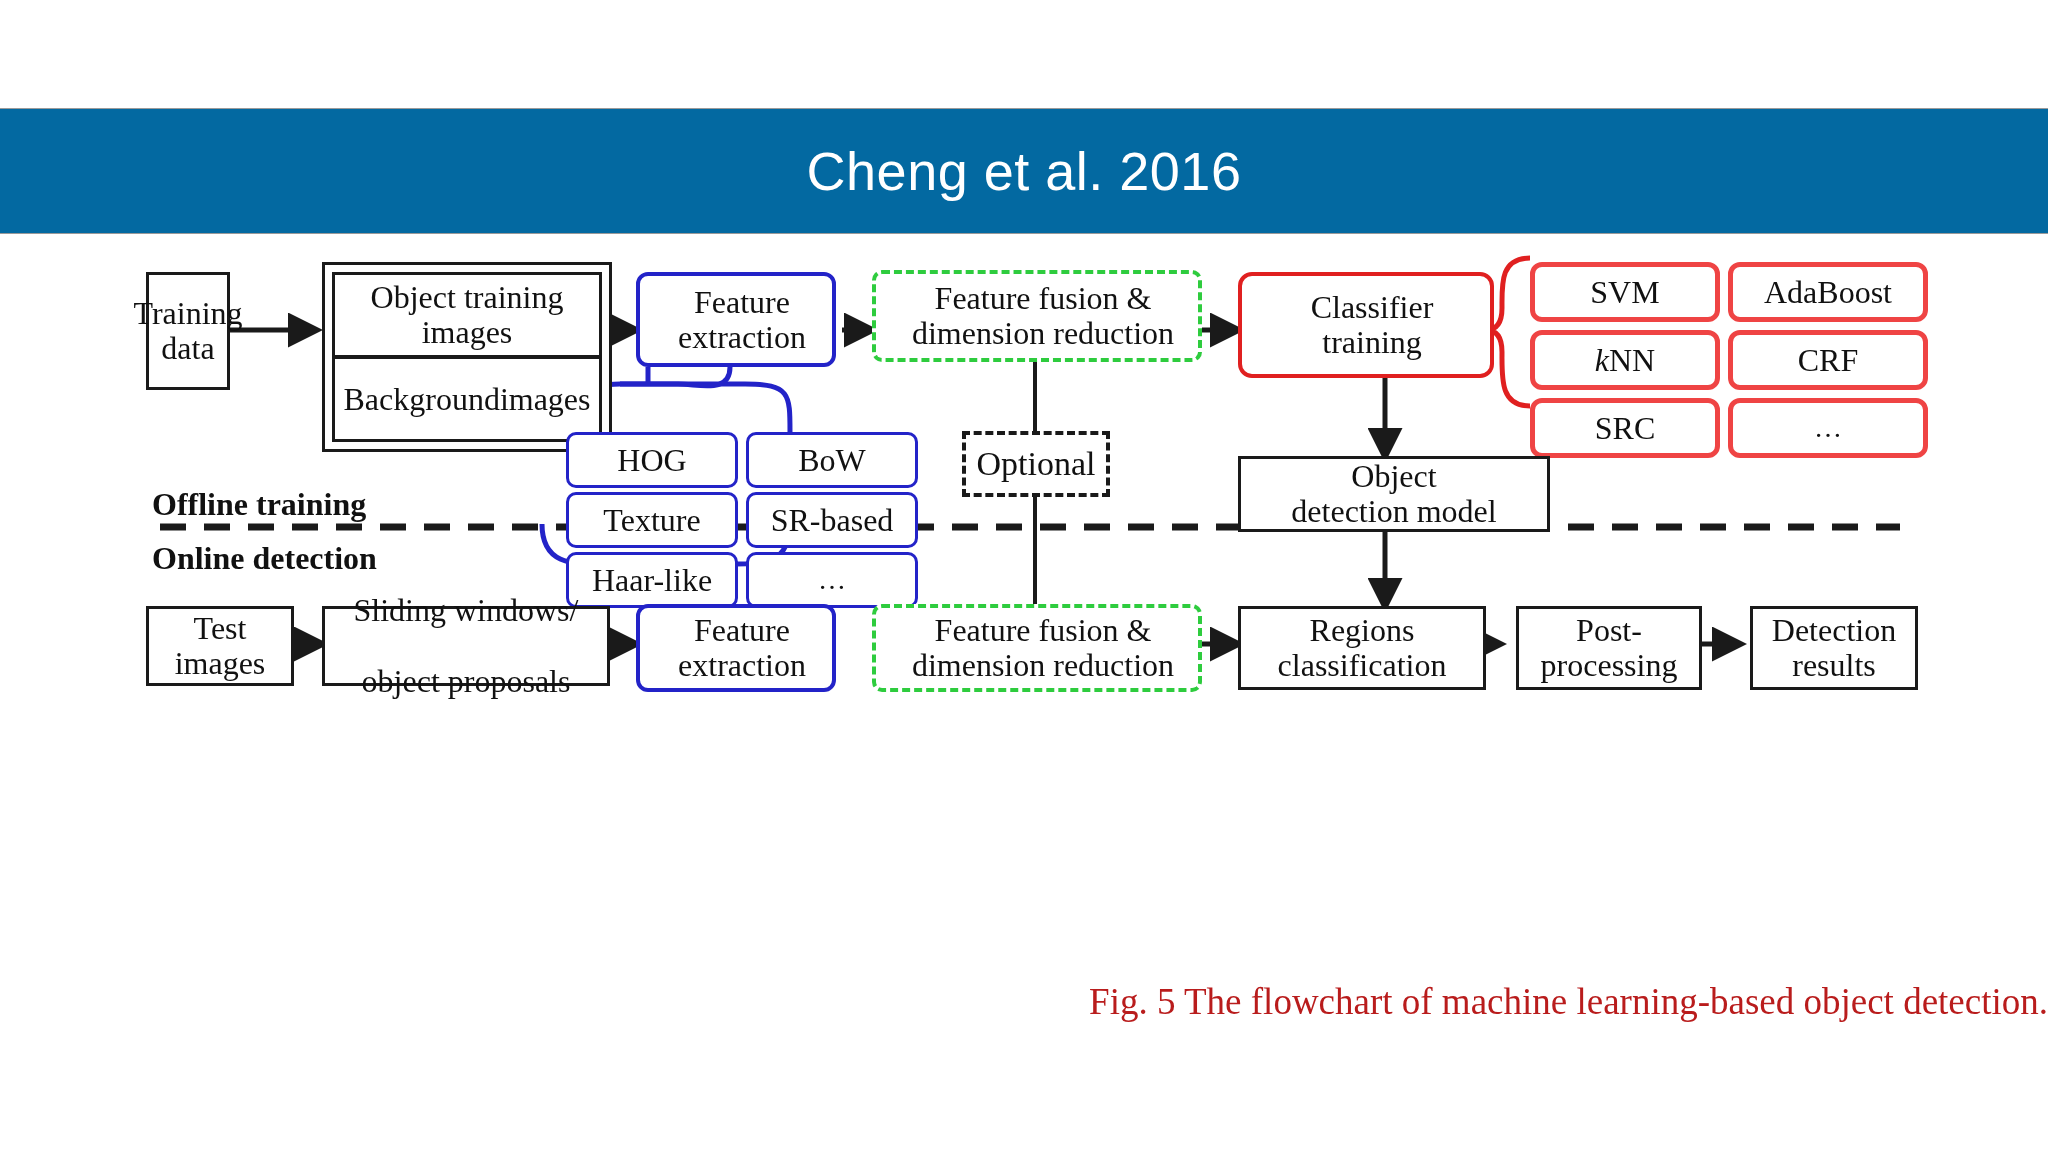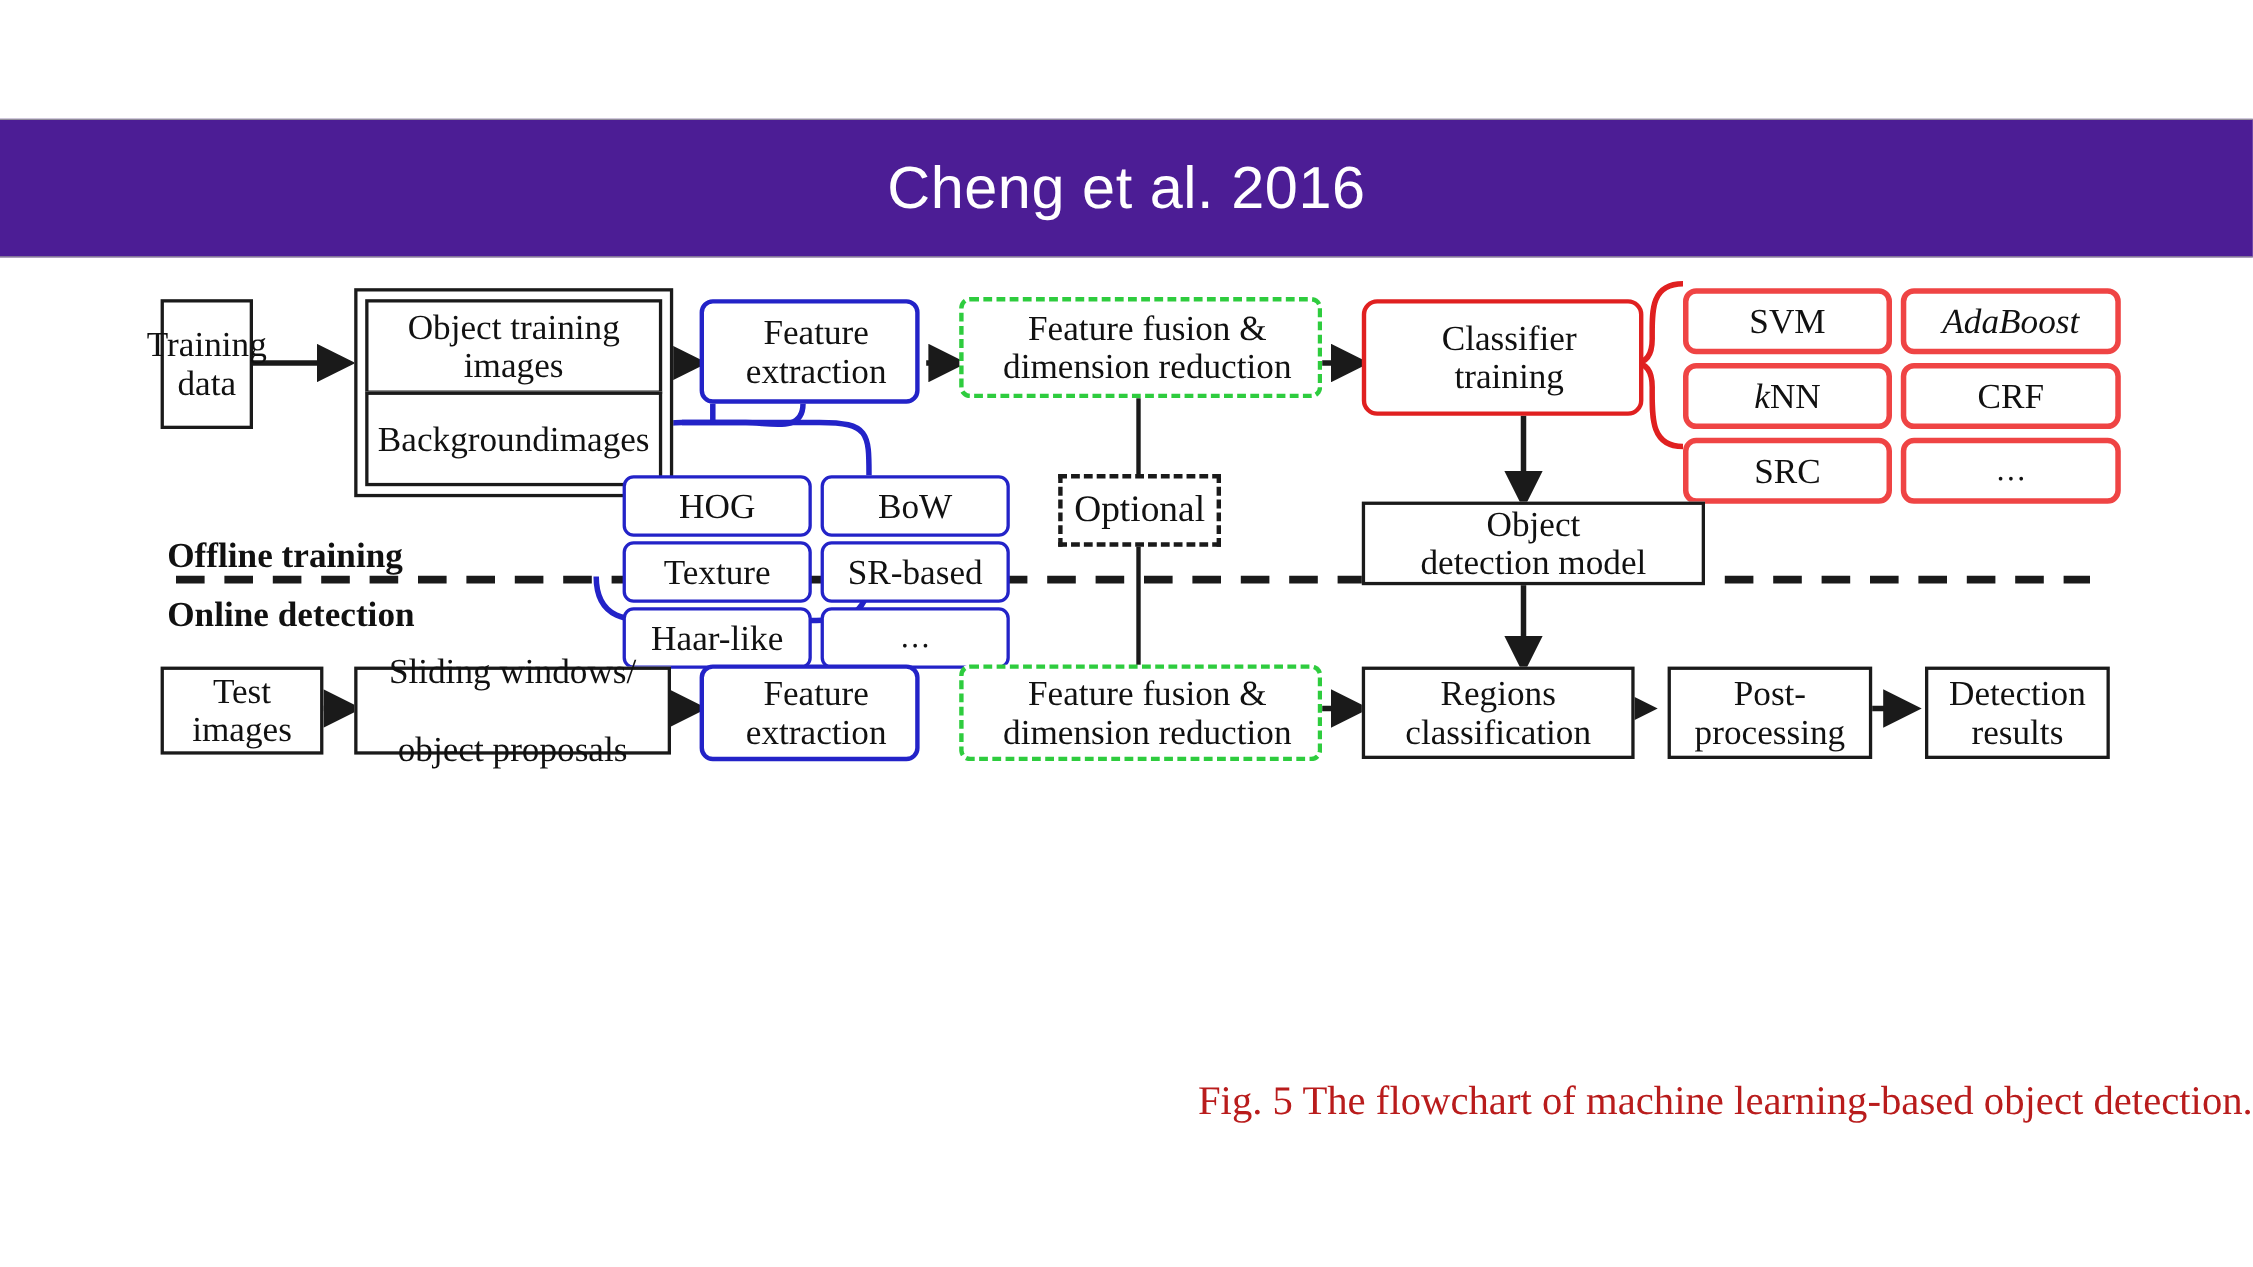--- a/index.html
+++ b/index.html
@@ -3,21 +3,21 @@
 <meta charset="utf-8">
 <style>
   html,body{margin:0;padding:0;}
   body{
     width:2048px;height:1152px;background:#ffffff;
     font-family:"Liberation Serif",serif;overflow:hidden;position:relative;
   }
   
   #title-bar{
     position:absolute;left:0;top:108px;width:2048px;height:126px;
-    background:#4c1d95;border-top:1px solid #9a9a9a;border-bottom:1px solid #9a9a9a;
+    background:#0369a1;border-top:1px solid #9a9a9a;border-bottom:1px solid #9a9a9a;
     display:flex;align-items:center;justify-content:center;box-sizing:border-box;
   }
   #title-text{
     color:#ffffff;font-family:"Liberation Sans",sans-serif;
     font-size:54px;font-weight:400;letter-spacing:.5px;
   }
   
   #figure{position:absolute;left:0;top:234px;width:2048px;height:790px;}
   #svg-layer{position:absolute;left:0;top:0;width:2048px;height:790px;}
   
@@ -125,21 +125,21 @@
     <span>Feature fusion &amp;</span>
     <span>dimension reduction</span>
   </div>
 
   <div class="node k-red f32 bold" style="left:1238px;top:38px;width:256px;height:106px;flex-direction:column;">
     <span>Classifier</span>
       <span>training</span>
   </div>
 
   <div class="node k-redsm f32" style="left:1530px;top:28px;width:190px;height:60px;">SVM</div>
-  <div class="node k-redsm f32" style="left:1728px;top:28px;width:200px;height:60px;font-style:italic;">AdaBoost</div>
+  <div class="node k-redsm f32" style="left:1728px;top:28px;width:200px;height:60px;">AdaBoost</div>
   <div class="node k-redsm f32" style="left:1530px;top:96px;width:190px;height:60px;">
     <span class="ital">k</span>
       <span>NN</span>
   </div>
   <div class="node k-redsm f32" style="left:1728px;top:96px;width:200px;height:60px;">CRF</div>
   <div class="node k-redsm f32" style="left:1530px;top:164px;width:190px;height:60px;">SRC</div>
   <div class="node k-redsm f28" style="left:1728px;top:164px;width:200px;height:60px;">…</div>
 
   <div class="node k-bluesm f32" style="left:566px;top:198px;width:172px;height:56px;">HOG</div>
   <div class="node k-bluesm f32" style="left:746px;top:198px;width:172px;height:56px;">BoW</div>

